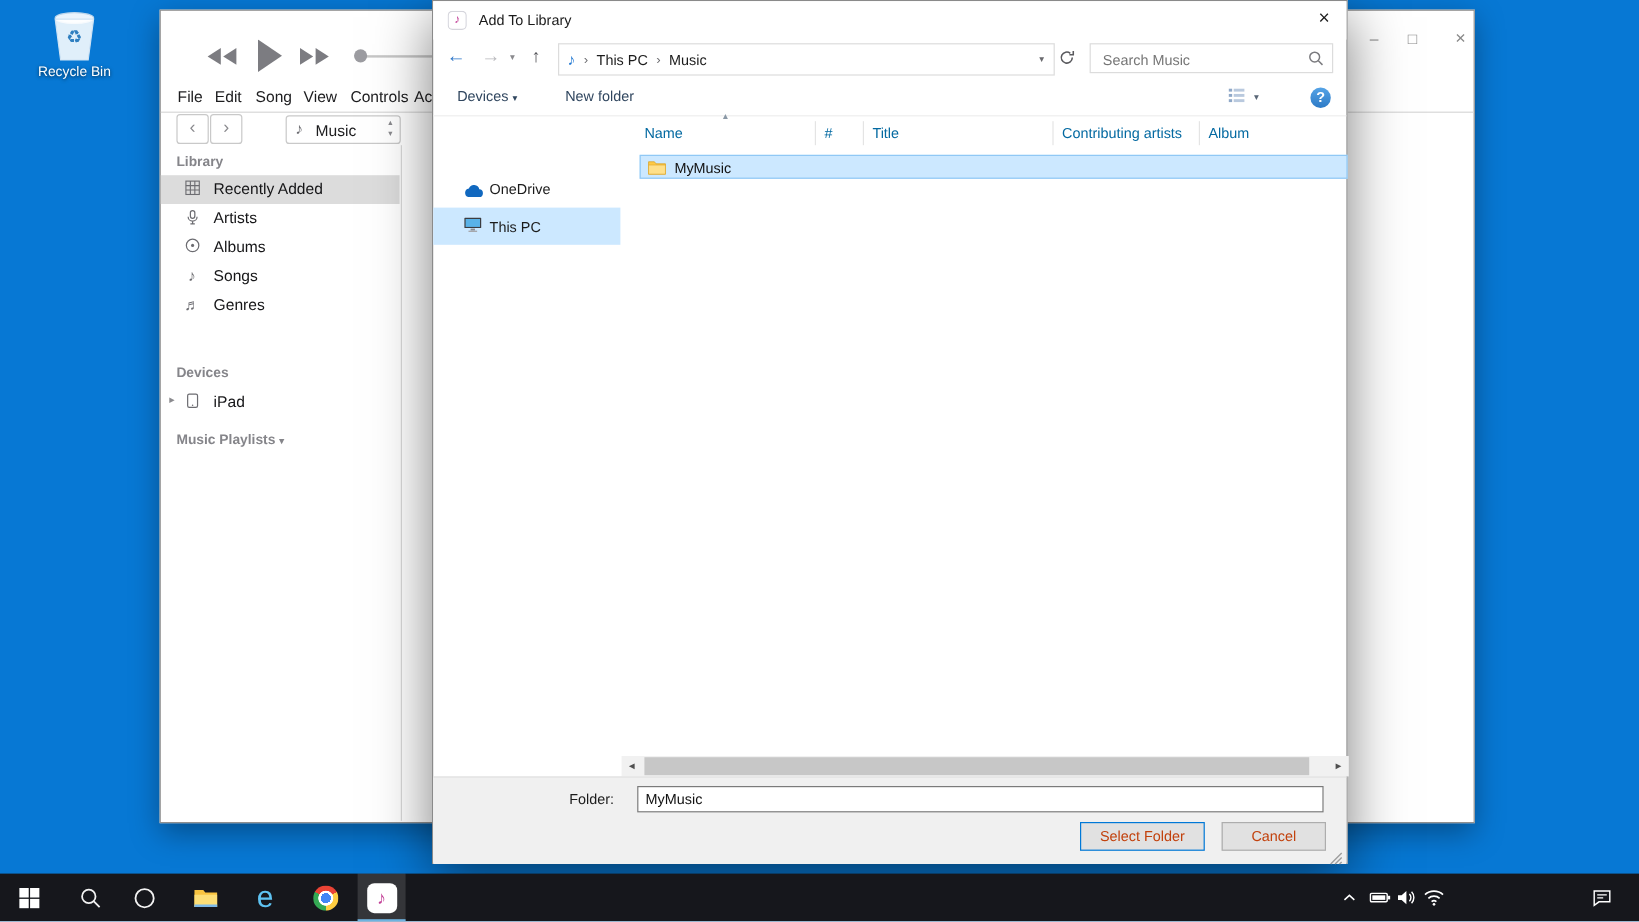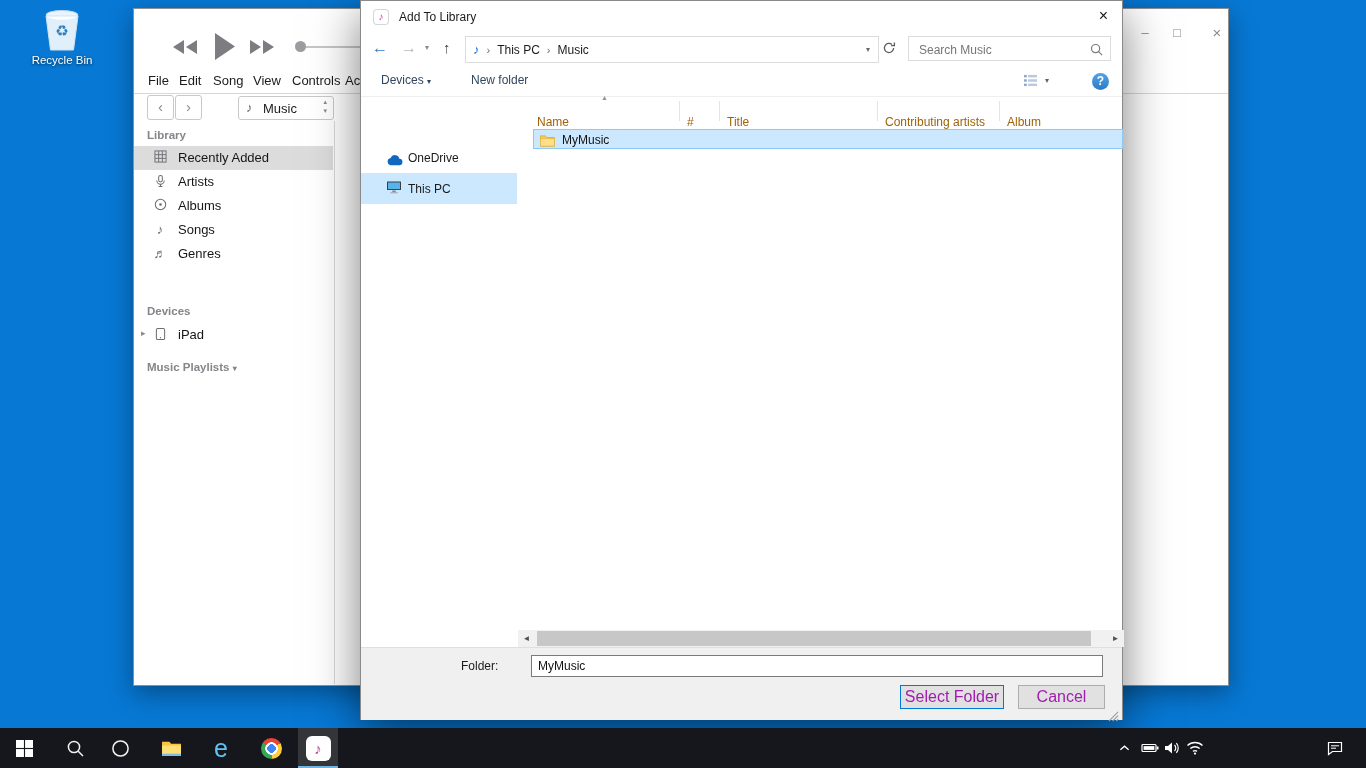--- a/index.html
+++ b/index.html
@@ -29,28 +29,28 @@
   .addr .sep{color:#6a6a6e;font-size:11px;padding:0 7px}
   .addr .crumb{font-size:12px;color:#1b1b1b}
   .searchbox{position:absolute;left:547px;top:35px;width:203px;height:25px;border:1px solid #dcdcdc;background:#fff;box-sizing:border-box}
   .searchbox input{position:absolute;left:8px;top:3px;width:160px;height:17px;border:0;outline:0;font-size:12px;font-family:Liberation Sans, sans-serif;color:#333}
   .searchbox input::placeholder{color:#767676}
   .cmdbar-txt{position:absolute;top:72px;font-size:12px;color:#30465f}
   .nav-item{position:absolute;left:0;width:156px;height:31px}
   .nav-item.sel{background:#cce8ff}
   .nav-ico{position:absolute;left:25px;top:7px;width:17px;height:17px}
   .nav-lbl{position:absolute;left:47px;top:9px;font-size:12px;color:#1b1b1b}
-  .col-h{position:absolute;top:114px;font-size:12px;color:#a16207}
+  .col-h{position:absolute;top:103px;font-size:12px;color:#0369a1}
   .col-sep{position:absolute;top:100px;width:1px;height:20px;background:#e4e4e4}
   .file-row{position:absolute;left:172px;top:128px;width:590px;height:20px;background:#cce8ff;border:1px solid #90c8f5;box-sizing:border-box}
   .hsb{position:absolute;left:157px;top:629px;width:606px;height:17px;background:#f1f1f1}
   .hsb .arr{position:absolute;top:0;width:17px;height:17px;color:#505050;font-size:8px;text-align:center;line-height:17px}
   .hsb .thumb{position:absolute;left:19px;top:1px;width:554px;height:15px;background:#c7c7c7}
   .bottom-panel{position:absolute;left:0;top:646px;width:761px;height:72px;background:#f0f0f0;border-top:1px solid #dfdfdf}
-  .win-btn{position:absolute;top:37px;height:24px;background:#e1e1e1;border:1px solid #adadad;font-size:16px;color:#a21caf;text-align:center;line-height:22px;box-sizing:border-box}
+  .win-btn{position:absolute;top:37px;height:24px;background:#e1e1e1;border:1px solid #adadad;font-size:12px;color:#c2410c;text-align:center;line-height:22px;box-sizing:border-box}
   .win-btn.default{border:1px solid #0078d7}
   #folder-input{position:absolute;left:170px;top:7px;width:572px;height:22px;border:1px solid #7a7a7a;font-size:12px;font-family:inherit;padding:0 0 0 6px;box-sizing:border-box;outline:none;color:#111}
   
   #taskbar{position:absolute;left:0;top:728px;width:1366px;height:40px;background:#16171c;z-index:50}
   .tb-btn{position:absolute;top:0;width:40px;height:40px;display:flex;align-items:center;justify-content:center}
   .tb-btn.active{background:rgba(255,255,255,.13)}
   .tb-under{position:absolute;top:38px;height:2px;background:#6fb3e0}
   .tray-btn{position:absolute;top:0;width:24px;height:40px;display:flex;align-items:center;justify-content:center}
   .itunes-sq{width:25px;height:25px;border-radius:6px;background:#fff;display:flex;align-items:center;justify-content:center;font-size:15px;font-weight:bold;color:#c23e96}
   .chrome-ball{width:21px;height:21px;border-radius:50%;background:
@@ -280,21 +280,21 @@
       <span style="position:absolute;left:28px;top:3px;font-size:12px;color:#111">MyMusic</span>
     </div>
 
     <div class="hsb">
       <span class="arr" style="left:0">◄</span>
       <div class="thumb"></div>
       <span class="arr" style="right:0">►</span>
     </div>
 
     <div class="bottom-panel">
-      <span style="position:absolute;left:100px;top:11px;width:64px;text-align:left;font-size:12px;color:#1b1b1b">Folder:</span>
+      <span style="position:absolute;left:100px;top:11px;width:64px;text-align:center;font-size:12px;color:#1b1b1b">Folder:</span>
       <input id="folder-input" type="text" value="MyMusic" style="">
       <div class="win-btn default" style="left:539px;width:104px">Select Folder</div>
       <div class="win-btn" style="left:657px;width:87px">Cancel</div>
       <span style="position:absolute;left:747px;top:60px">
         <svg width="11" height="11" viewBox="0 0 12 12">
             <g stroke="#9e9e9e" stroke-width="1.3">
               <path d="M11 1L1 11M11 5L5 11M11 9L9 11"></path>
             </g>
           </svg>
       </span>

